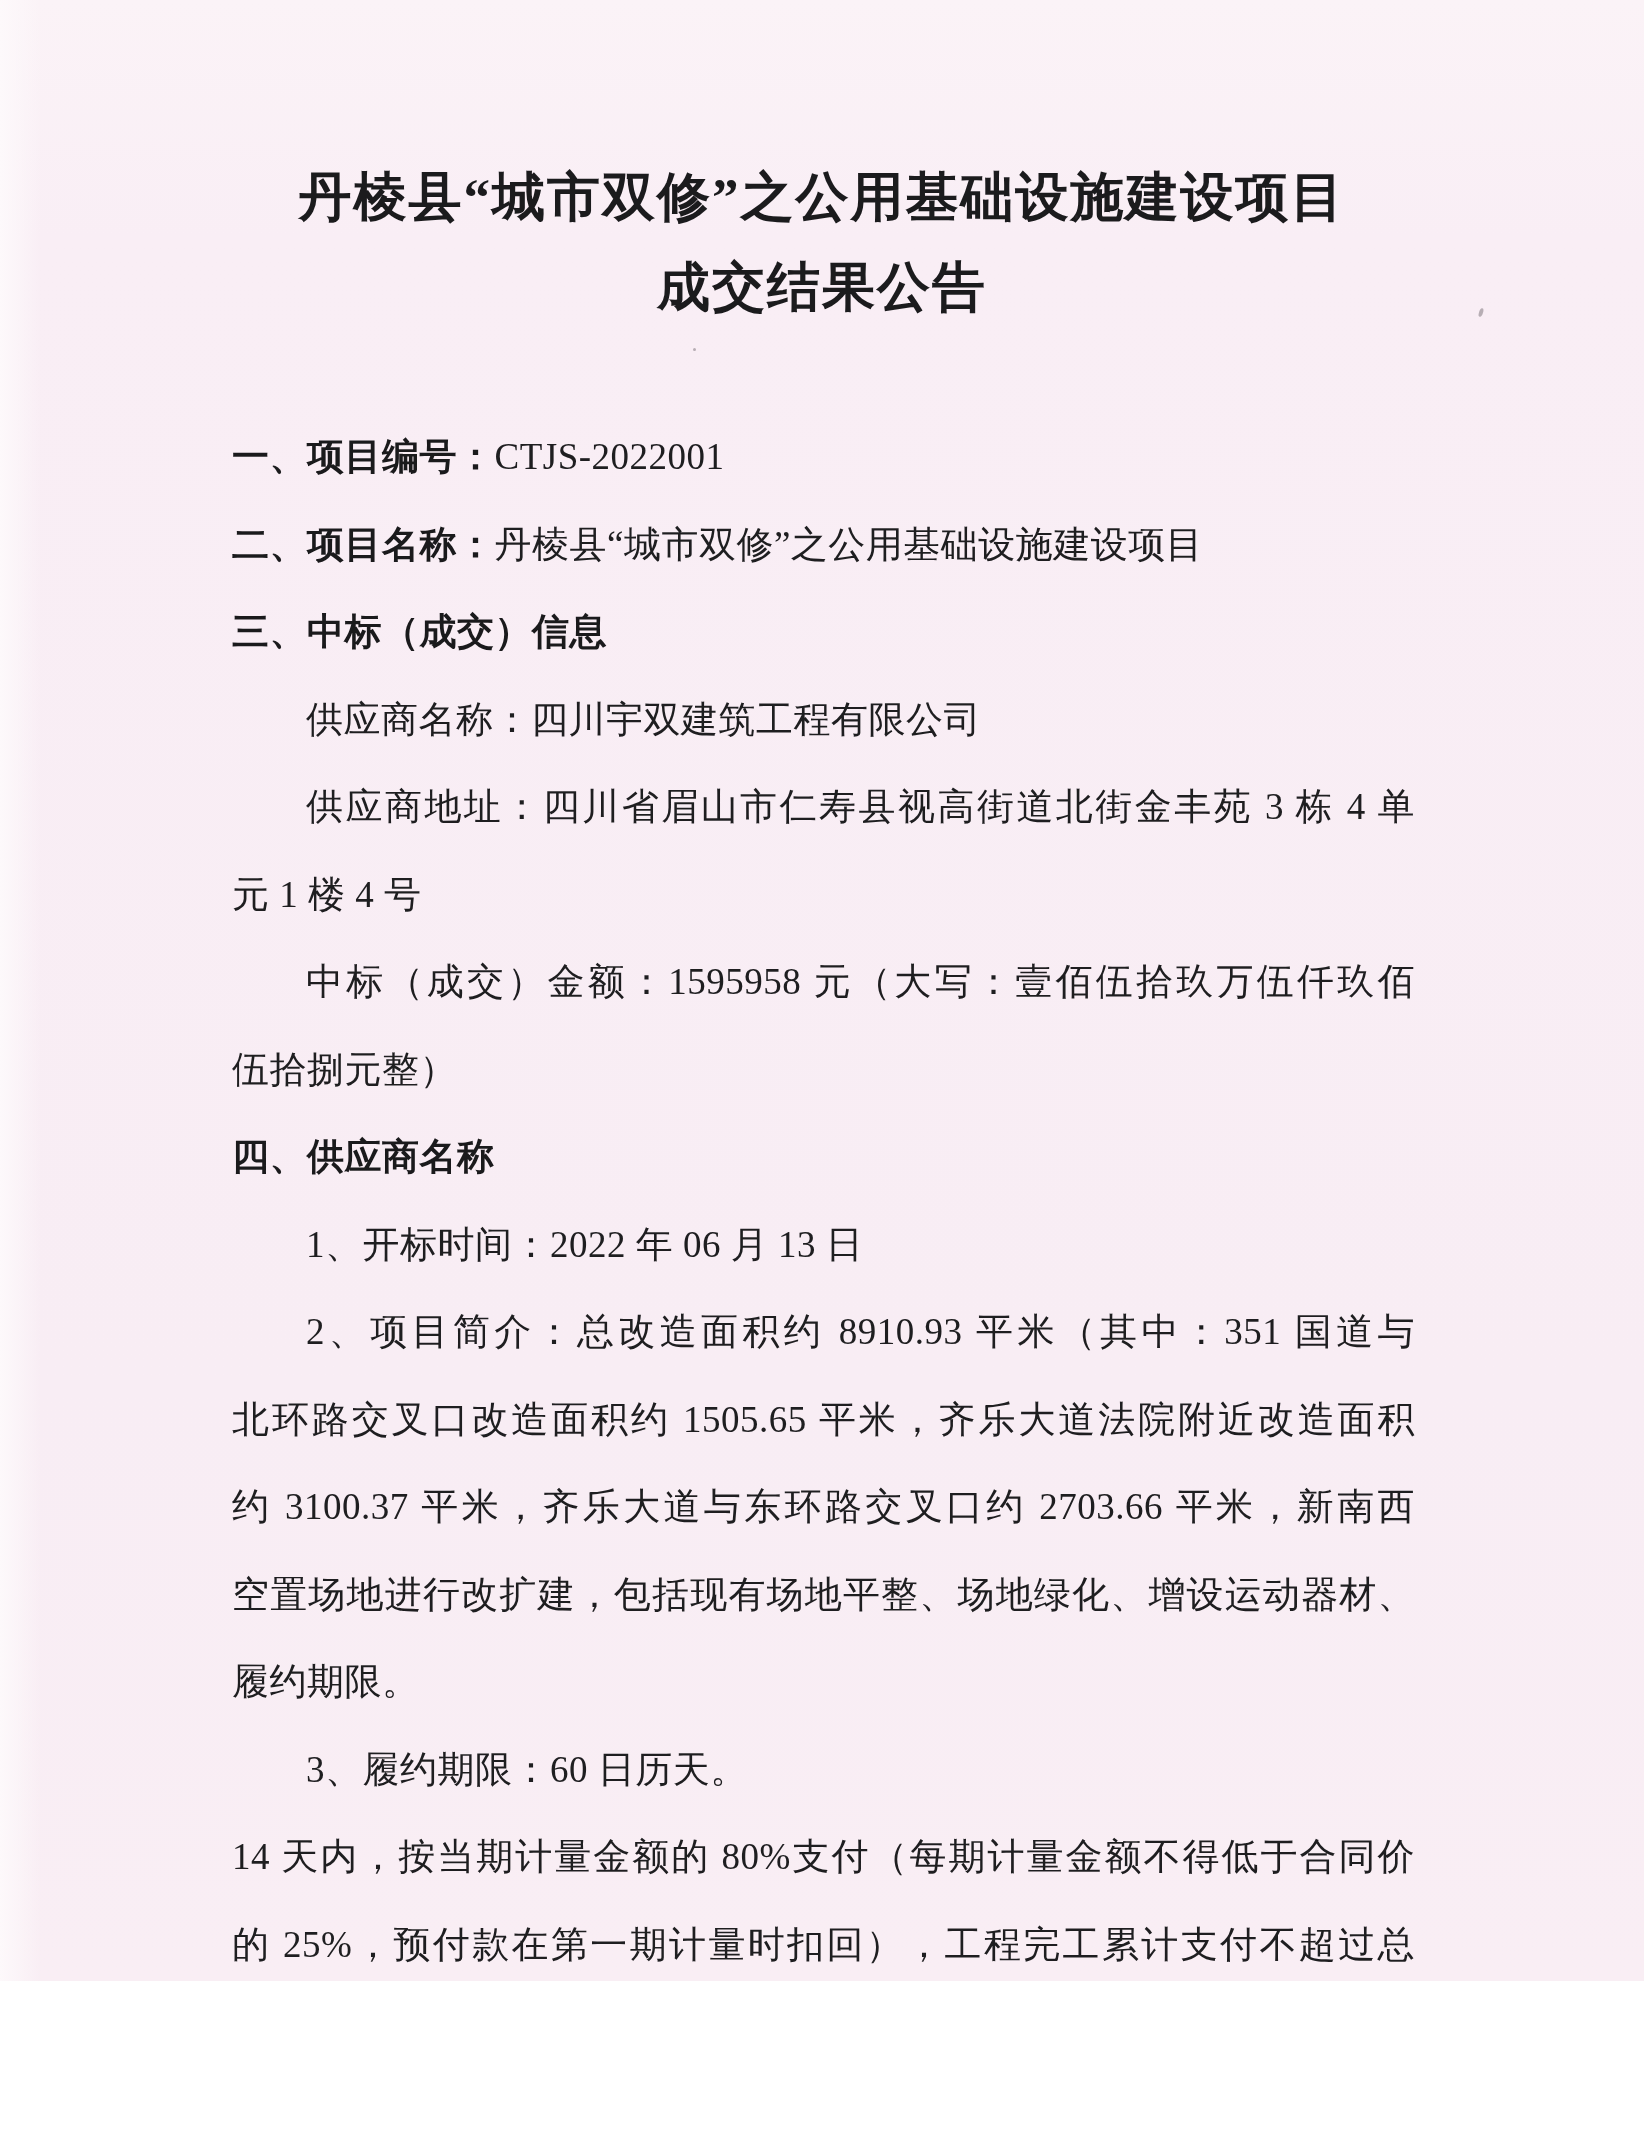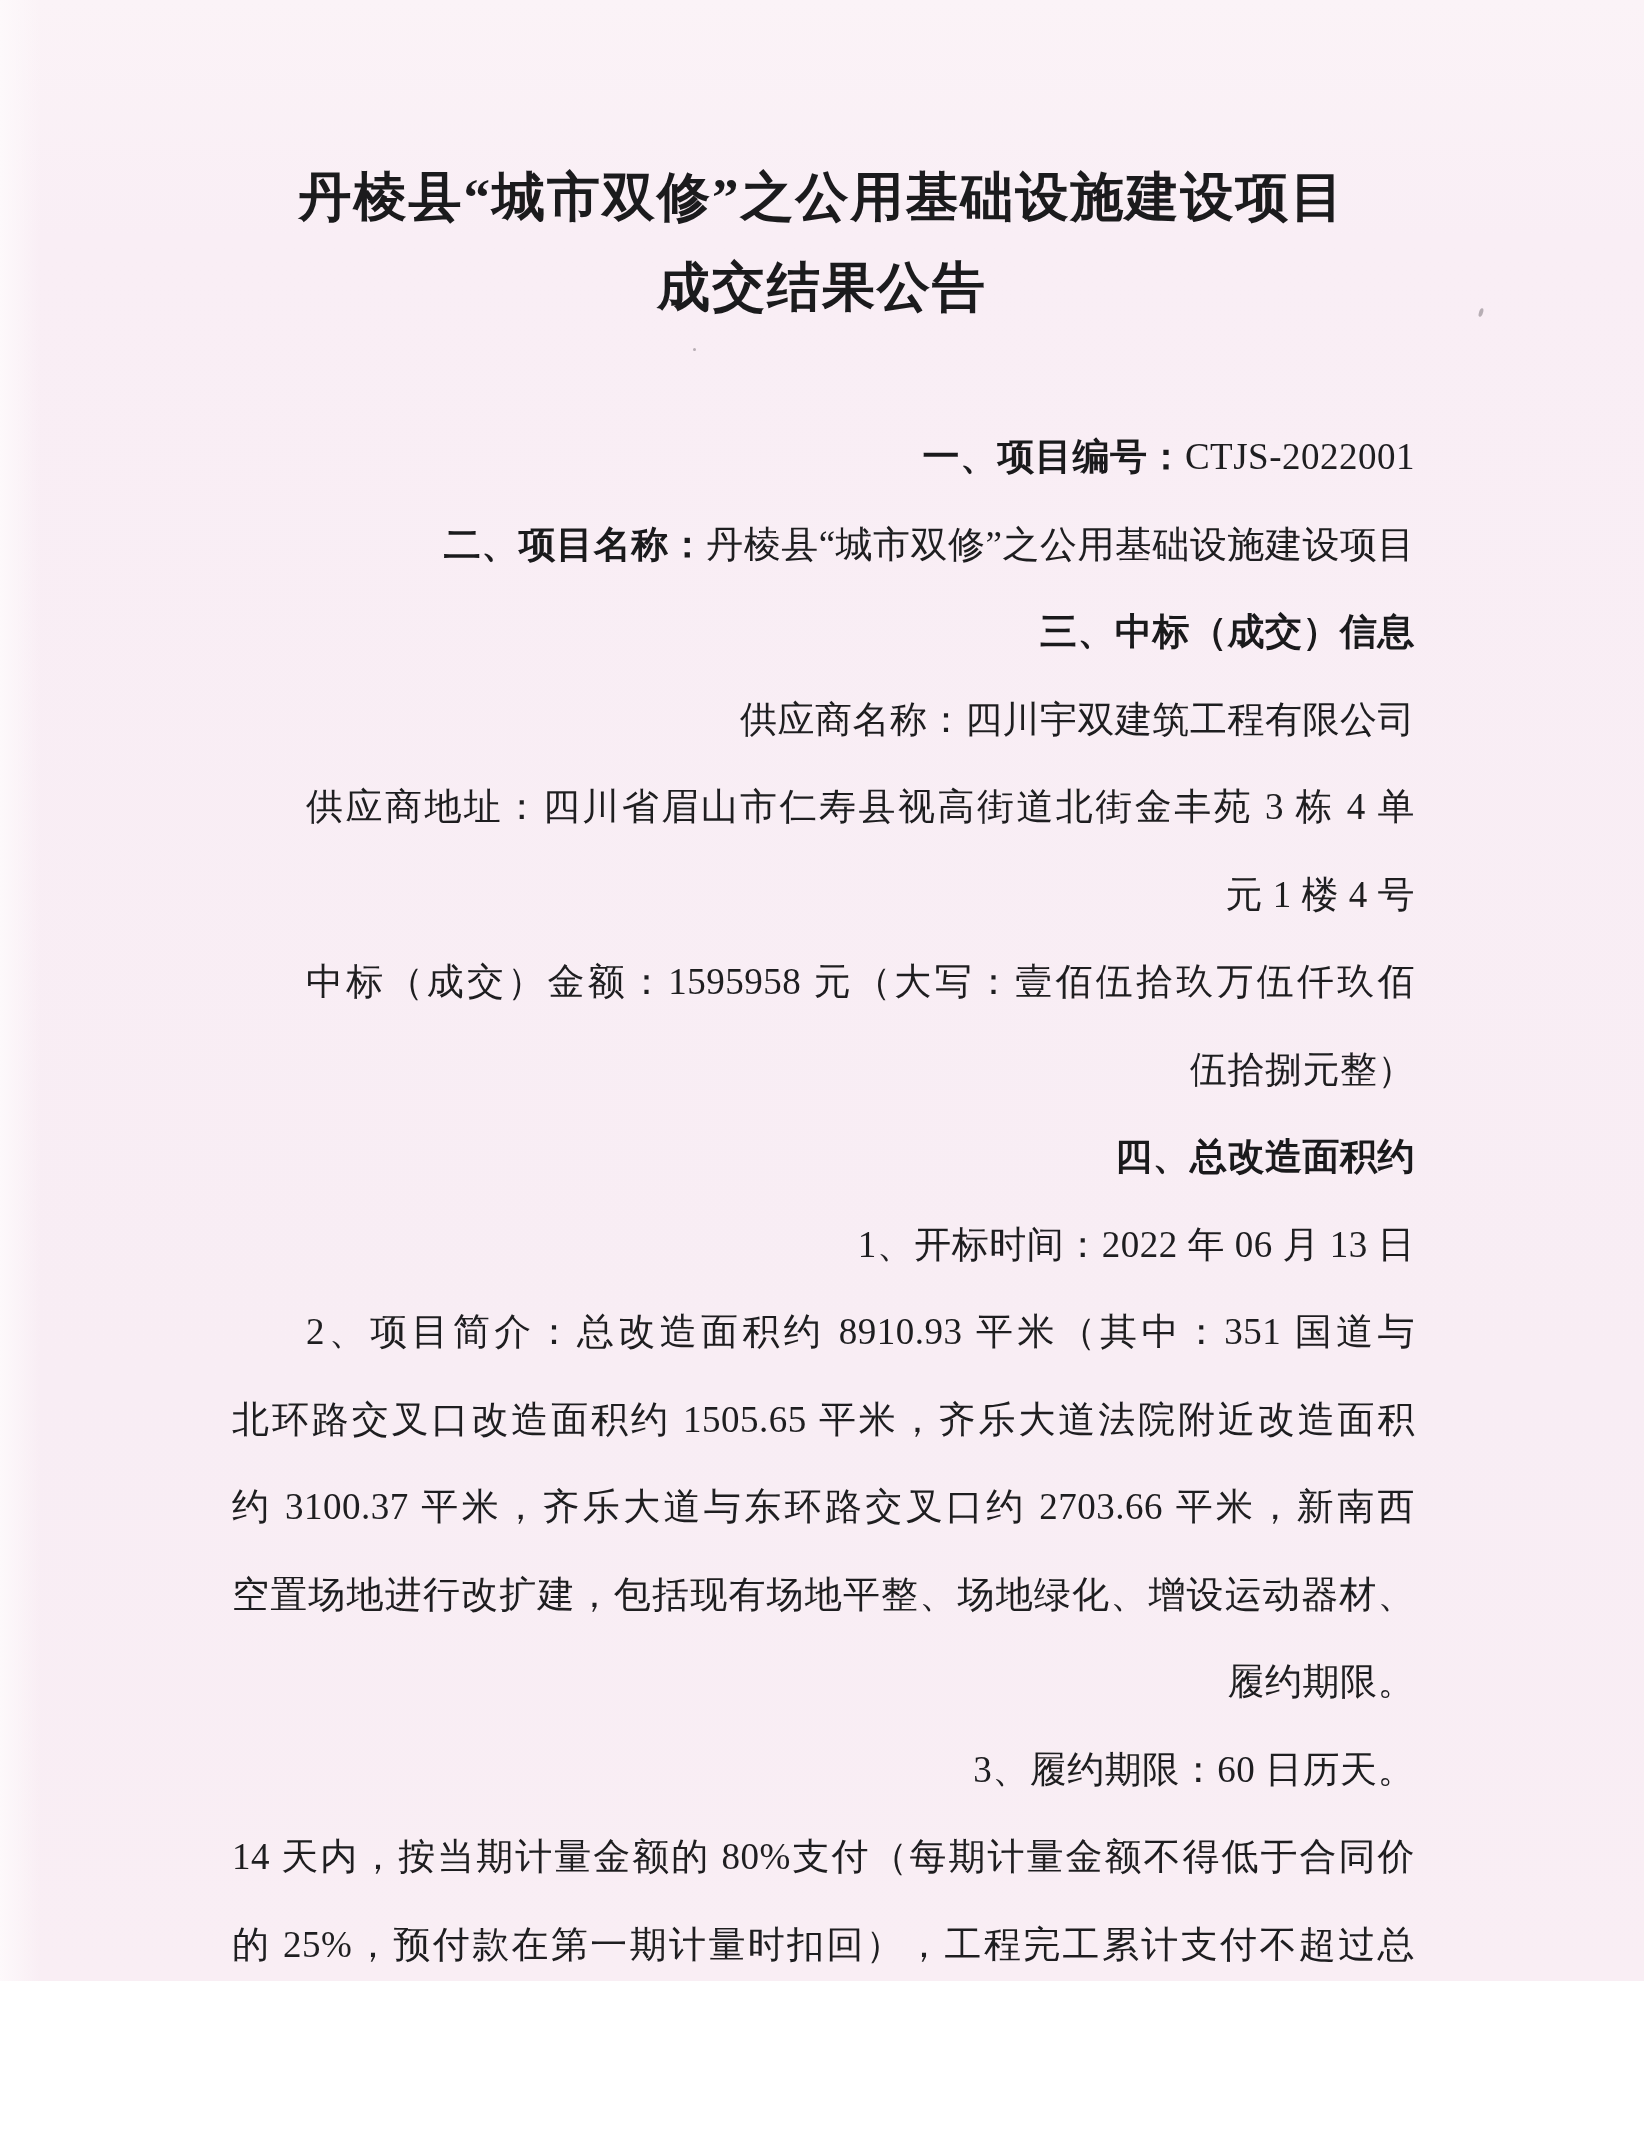--- a/index.html
+++ b/index.html
@@ -28,21 +28,21 @@
   }
   .doc-body {
     position: absolute;
     top: 413px;
     left: 232px;
     width: 1183px;
     font-size: 37px;
     line-height: 87.5px;
     letter-spacing: 0.5px;
   }
-  .line { height: 87.5px; text-align: right; }
+  .line { height: 87.5px; }
   .line.fill { text-align: justify; text-align-last: justify; }
   .line.indent { text-indent: 74px; }
   .seg-b {
     font-family: "Liberation Sans", "DejaVu Sans", sans-serif;
     font-weight: 700;
     color: #1a1a1c;
   }
   .seg-u {
     text-decoration-thickness: 3px;
     text-underline-offset: 10px;
@@ -67,21 +67,21 @@
 
   <div class="doc-body" id="doc-body">
       <div class="line"><span class="seg-b">一、项目编号：</span><span>CTJS-2022001</span></div>
       <div class="line"><span class="seg-b">二、项目名称：</span><span>丹棱县“城市双修”之公用基础设施建设项目</span></div>
       <div class="line"><span class="seg-b">三、中标（成交）信息</span></div>
       <div class="line indent"><span>供应商名称：四川宇双建筑工程有限公司</span></div>
       <div class="line indent fill"><span>供应商地址：四川省眉山市仁寿县视高街道北街金丰苑 3 栋 4 单</span></div>
       <div class="line"><span>元 1 楼 4 号</span></div>
       <div class="line indent fill"><span>中标（成交）金额：</span><span class="seg-u">1595958 元（大写：壹佰伍拾玖万伍仟玖佰</span></div>
       <div class="line"><span class="seg-u">伍拾捌元整）</span></div>
-      <div class="line"><span class="seg-b">四、总改造面积约</span></div>
+      <div class="line"><span class="seg-b">四、供应商名称</span></div>
       <div class="line indent"><span>1、开标时间：2022 年 06 月 13 日</span></div>
       <div class="line indent fill"><span>2、项目简介：总改造面积约 8910.93 平米（其中：351 国道与</span></div>
       <div class="line fill"><span>北环路交叉口改造面积约 1505.65 平米，齐乐大道法院附近改造面积</span></div>
       <div class="line fill"><span>约 3100.37 平米，齐乐大道与东环路交叉口约 2703.66 平米，新南西</span></div>
       <div class="line fill"><span>空置场地进行改扩建，包括现有场地平整、场地绿化、增设运动器材、</span></div>
       <div class="line"><span>履约期限。</span></div>
       <div class="line indent"><span>3、履约期限：60 日历天。</span></div>
       <div class="line fill"><span>14 天内，按当期计量金额的 80%支付（每期计量金额不得低于合同价</span></div>
       <div class="line fill"><span>的 25%，预付款在第一期计量时扣回），工程完工累计支付不超过总</span></div>
     </div>

